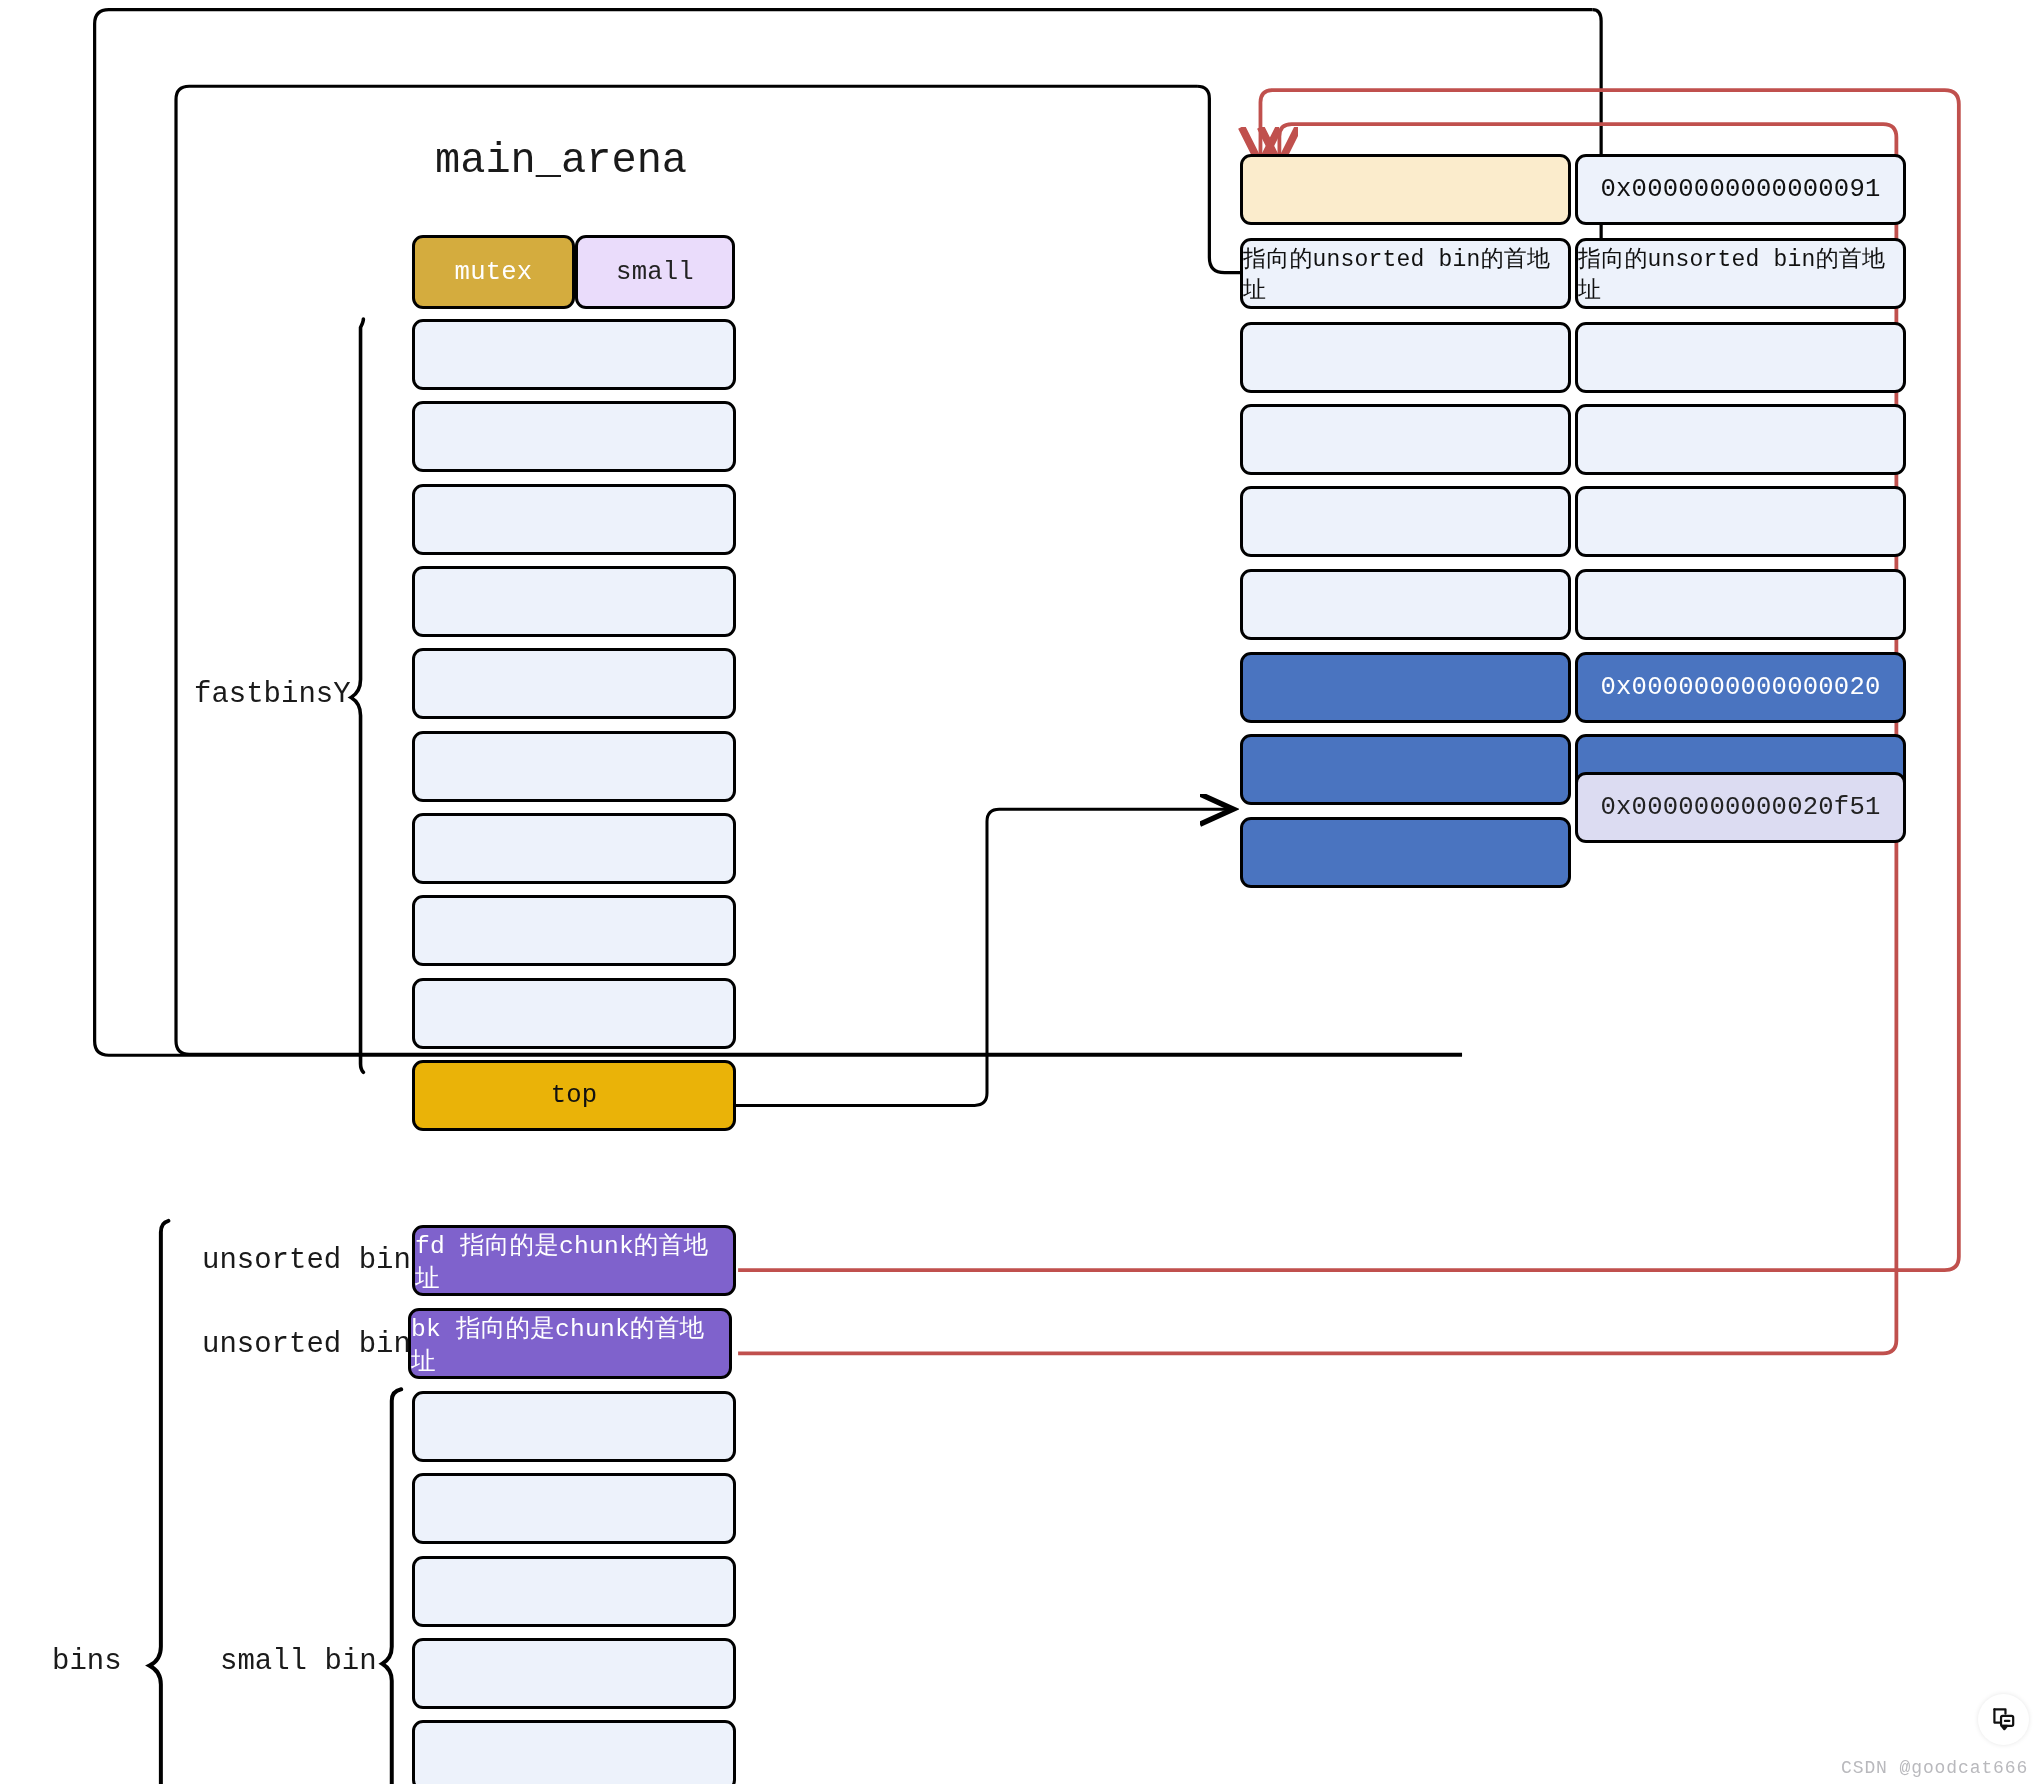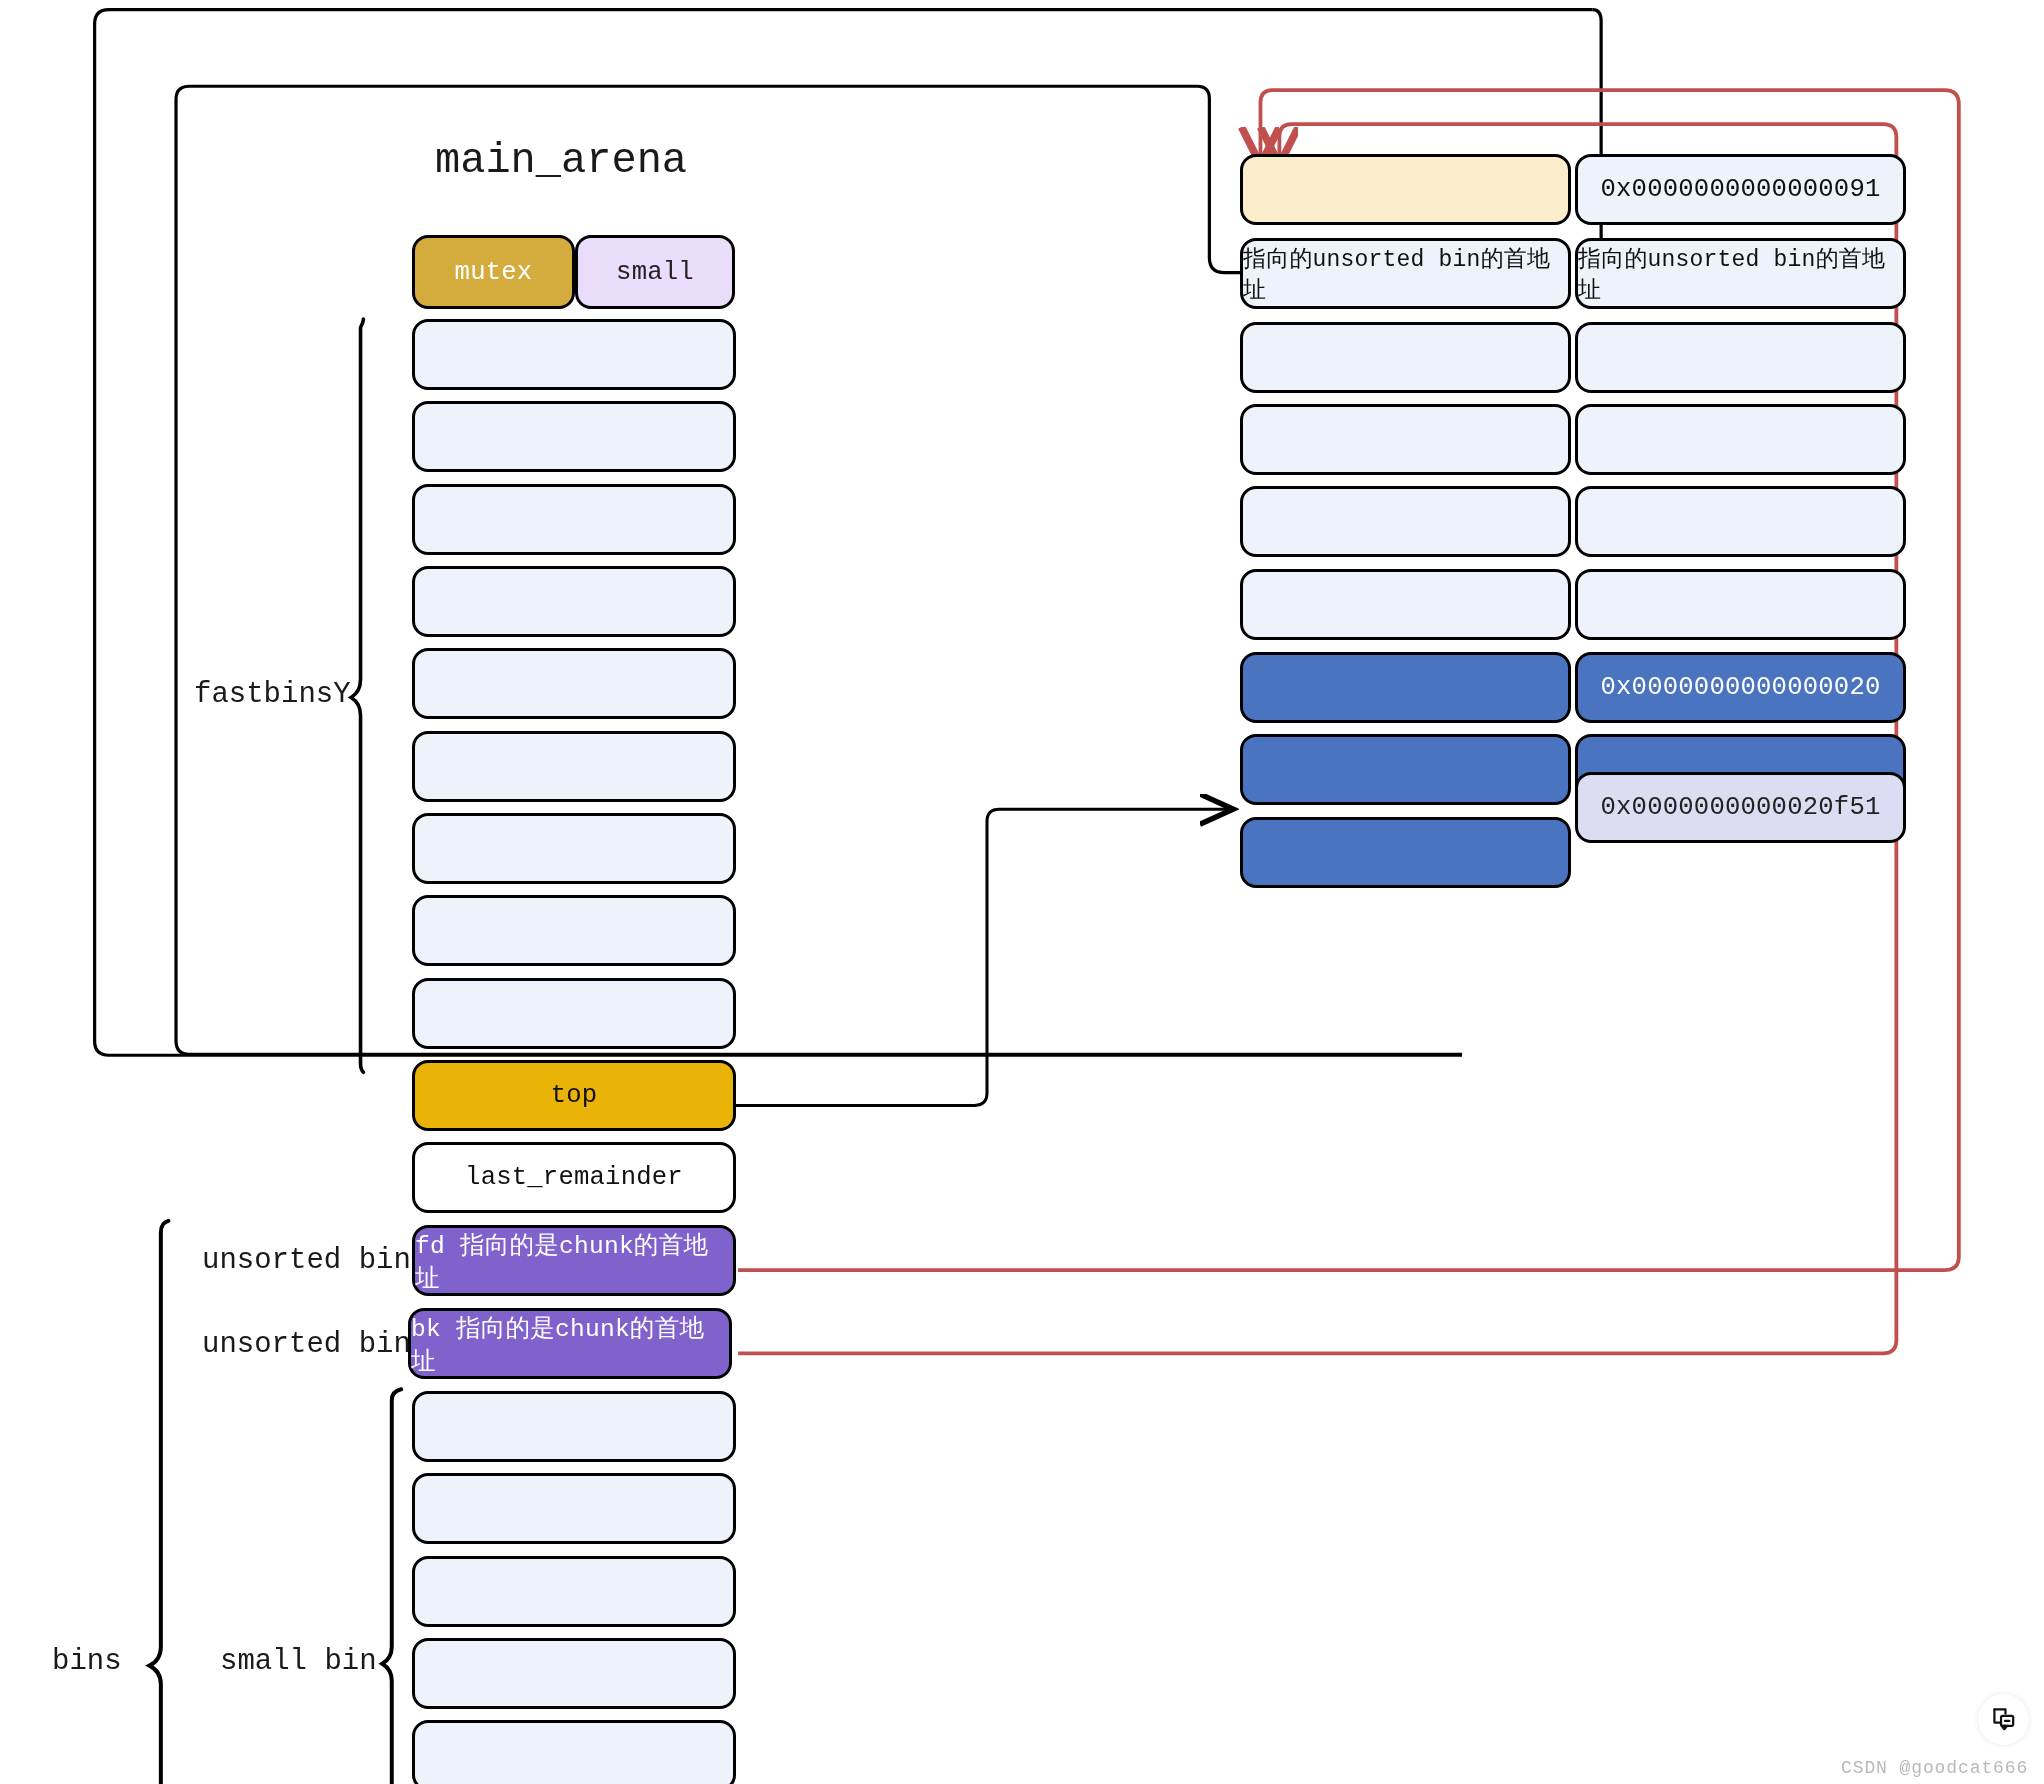--- a/index.html
+++ b/index.html
@@ -23,21 +23,21 @@
     left: 0;
     top: 0;
     width: 2044px;
     height: 1785px;
     pointer-events: none;
   }
   .cell {
     position: absolute;
     box-sizing: border-box;
     border: 3.8px solid #000000;
-    border-radius: 16px;
+    border-radius: 11px;
     display: flex;
     align-items: center;
     justify-content: center;
     font-size: 25.6px;
     color: #111111;
     background: #edf2fb;
     letter-spacing: 0.2px;
   }
   .cell.empty { }
   .cell.mutex  { background: #d4ac3e; color: #ffffff; }
@@ -162,23 +162,20 @@
     <span></span>
   </div>
   <div class="cell empty" style="left:412px; top:978px; width:324px; height:71px;">
     <span></span>
   </div>
 
   <div class="cell top" style="left:412px; top:1060px; width:324px; height:71px;">
     <span>top</span>
   </div>
 
-  <div class="cell plain" style="left:412px; top:1142px; width:324px; height:71px;">
-    <span>last_remainder</span>
-  </div>
 
   <div class="cell fdbk" style="left:412px; top:1225px; width:324px; height:71px;">
     <span>fd 指向的是chunk的首地址</span>
   </div>
 
   <div class="cell fdbk" style="left:408px; top:1308px; width:324px; height:71px;">
     <span>bk 指向的是chunk的首地址</span>
   </div>
 
   <div class="cell empty" style="left:412px; top:1391px; width:324px; height:71px;">

